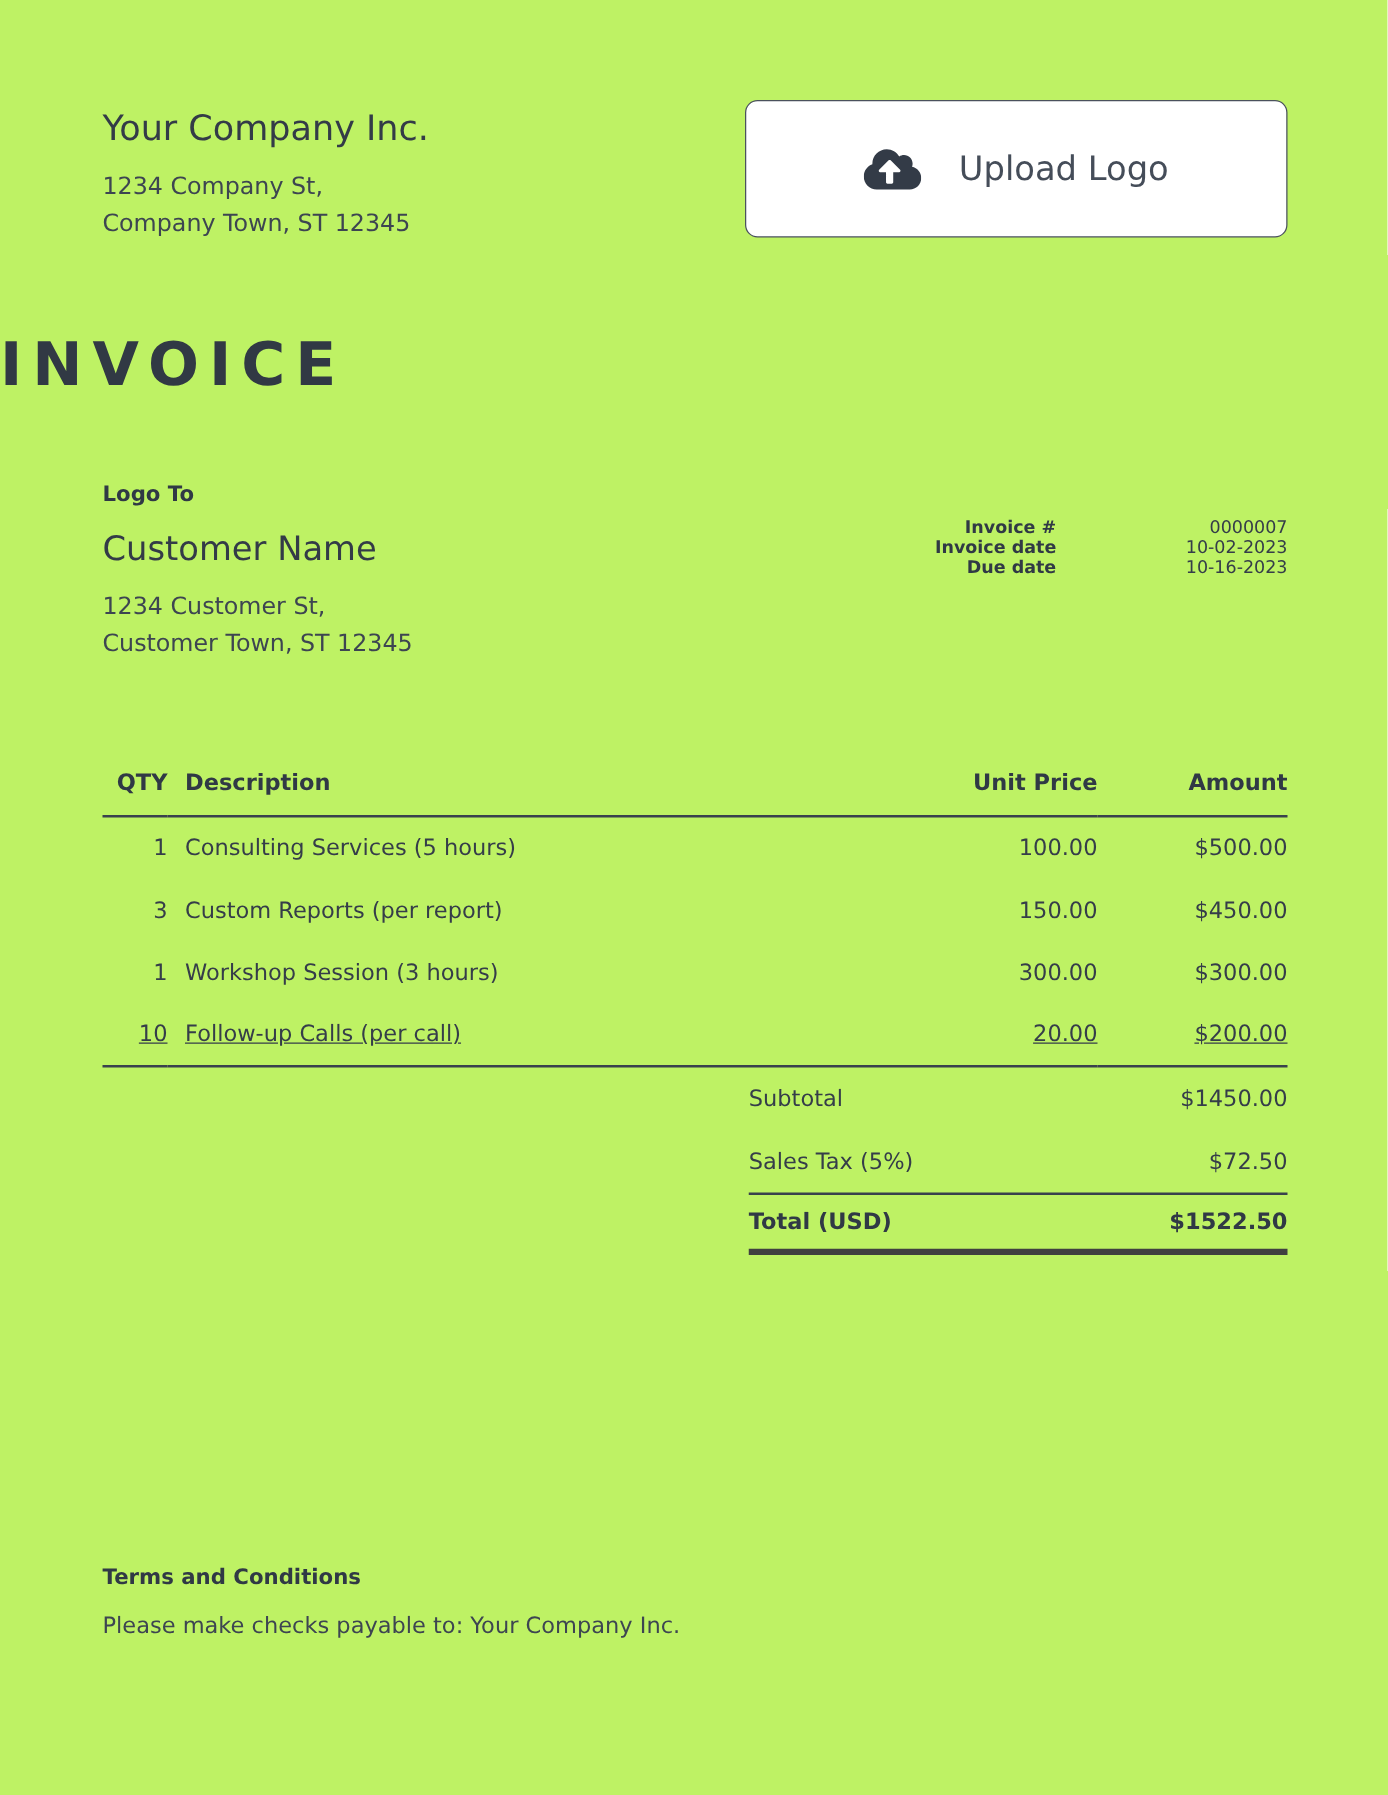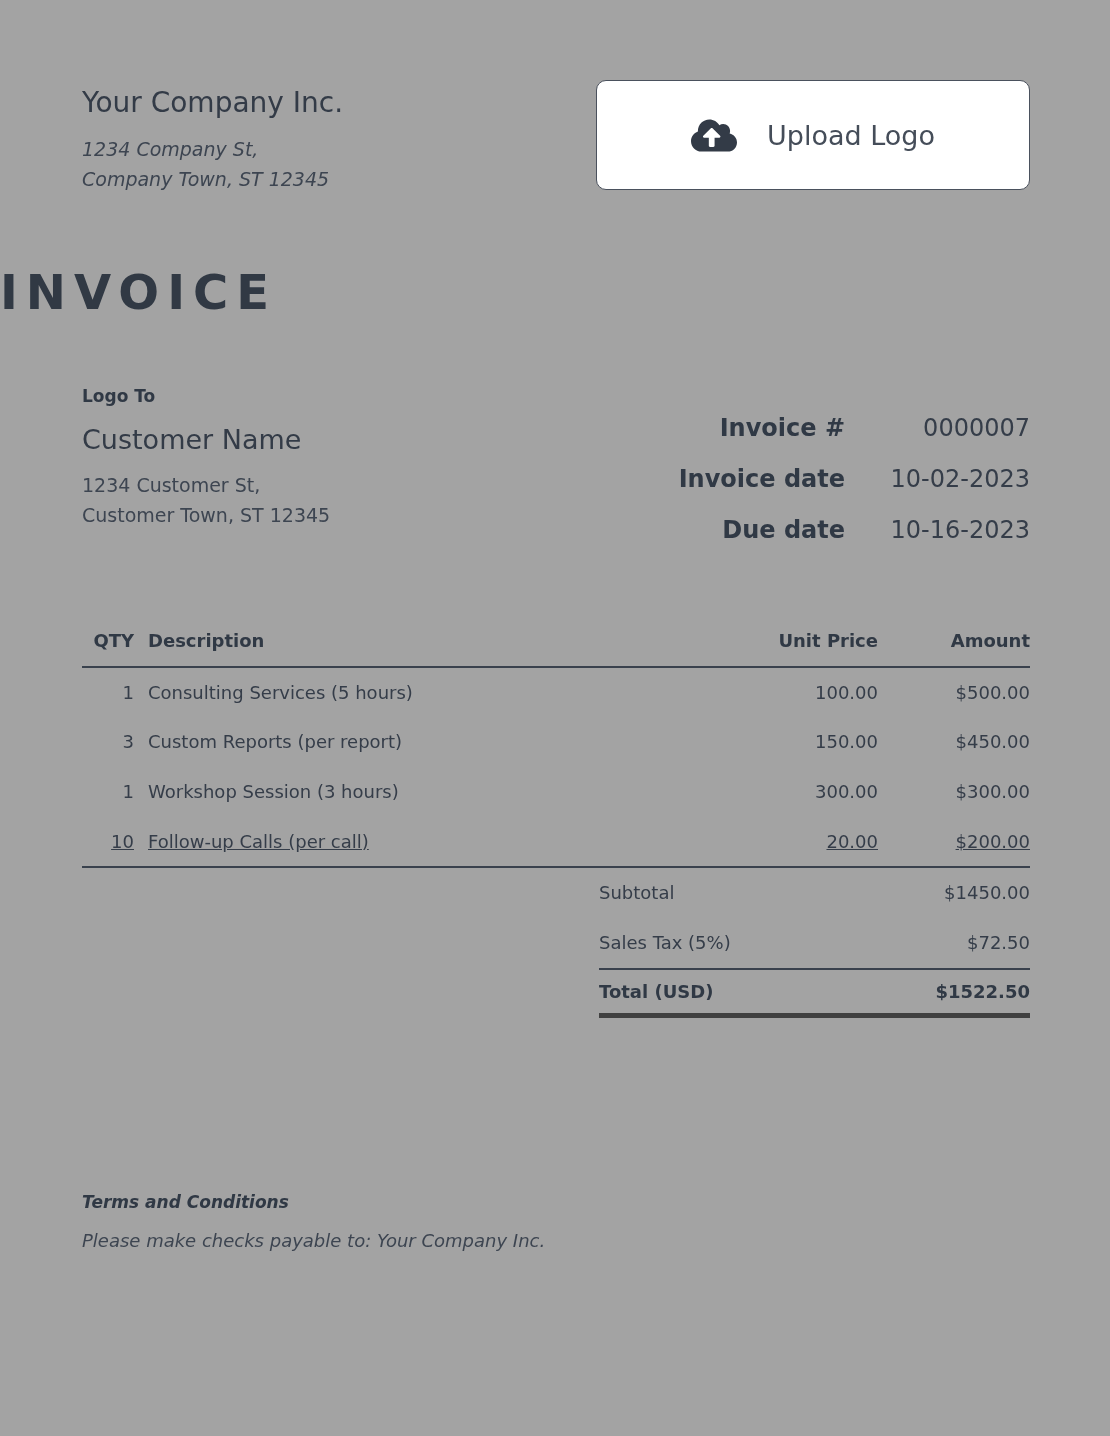--- a/index.html
+++ b/index.html
@@ -1,47 +1,47 @@
 <!DOCTYPE html>
 <html><head>
 <meta charset="utf-8">
 <style>
   * { margin:0; padding:0; box-sizing:border-box; }
   html,body { background:#ffffff; }
   body { font-family:"DejaVu Sans","Liberation Sans",sans-serif; }
   .page {
     position:relative; width:1110px; height:1436px; margin:0 auto;
-    background:#a3a3a3; color:#353d49; overflow:hidden;
+    background:#bef264; color:#353d49; overflow:hidden;
   }
 
   
   .header { position:relative; padding:88px 80px 0 82px; }
   .company-name { font-size:28px; font-weight:400; color:#333b47; margin-bottom:15px; line-height:1.1; }
-  .company-address { font-size:19px; line-height:30px; color:#3d4551;font-style:italic; }
+  .company-address { font-size:19px; line-height:30px; color:#3d4551; }
   .upload-btn {
     position:absolute; top:80px; right:80px; width:434px; height:110px;
     background:#ffffff; border:1.5px solid #4a515d; border-radius:10px;
     display:flex; align-items:center; justify-content:center; gap:30px;
     font-family:inherit; font-size:27px; color:#454d59; cursor:pointer;margin-left:36px;
   }
   .upload-btn svg { display:block; }
 
   
   .invoice-title {
     margin:74px 80px 0 0; 
     font-size:48px; font-weight:800; letter-spacing:8px; line-height:1;
     color:#313944;
   }
 
   
   .info { display:flex; justify-content:space-between; align-items:flex-start; padding:70px 80px 0 82px; }
   .billto-heading { font-size:17px; font-weight:700; color:#303945; margin-bottom:19px; }
   .customer-name { font-size:27px; font-weight:400; color:#333b47; margin-bottom:16px; line-height:1.1; }
   .customer-address { font-size:19px; line-height:30px; color:#3d4551; }
-  .meta { margin-top:28px; display:grid; grid-template-columns:auto 185px; row-gap:23px; font-size:24px; }
+  .meta { margin-top:28px; display:grid; grid-template-columns:auto 185px; font-size:14px; }
   .meta-label { font-weight:700; text-align:right; color:#303945; }
   .meta-value { text-align:right; color:#353d49; }
 
   
   .items { margin:86px 80px 0 82px; }
   table.items-table { width:100%; border-collapse:collapse; }
   .items-table th {
     font-size:18px; font-weight:700; color:#303945;
     padding:0 0 15px 0; border-bottom:2px solid #39414d; vertical-align:bottom;
   }
@@ -58,21 +58,21 @@
 
   
   .totals { width:431px; margin:0 80px 0 auto; font-size:18px; }
   .t-row { height:50px; display:flex; align-items:center; justify-content:space-between; }
   .t-row .t-label { color:#353d49; }
   .t-row .t-value { color:#353d49; }
   .t-row.total { border-top:2px solid #39414d; border-bottom:5px solid #404040; }
   .t-row.total .t-label, .t-row.total .t-value { font-weight:700; color:#303945; }
 
   
-  .terms { position:absolute; left:82px; top:1192px;font-style:italic; }
+  .terms { position:absolute; left:82px; top:1252px; }
   .terms-heading { font-size:17px; font-weight:700; color:#303945; margin-bottom:18px; }
   .terms-line { font-size:18px; color:#3d4551; margin-bottom:16px; line-height:21px; }
 </style>
 </head>
 <body>
 
 <div class="page">
 
   <div class="header">
     <div>

